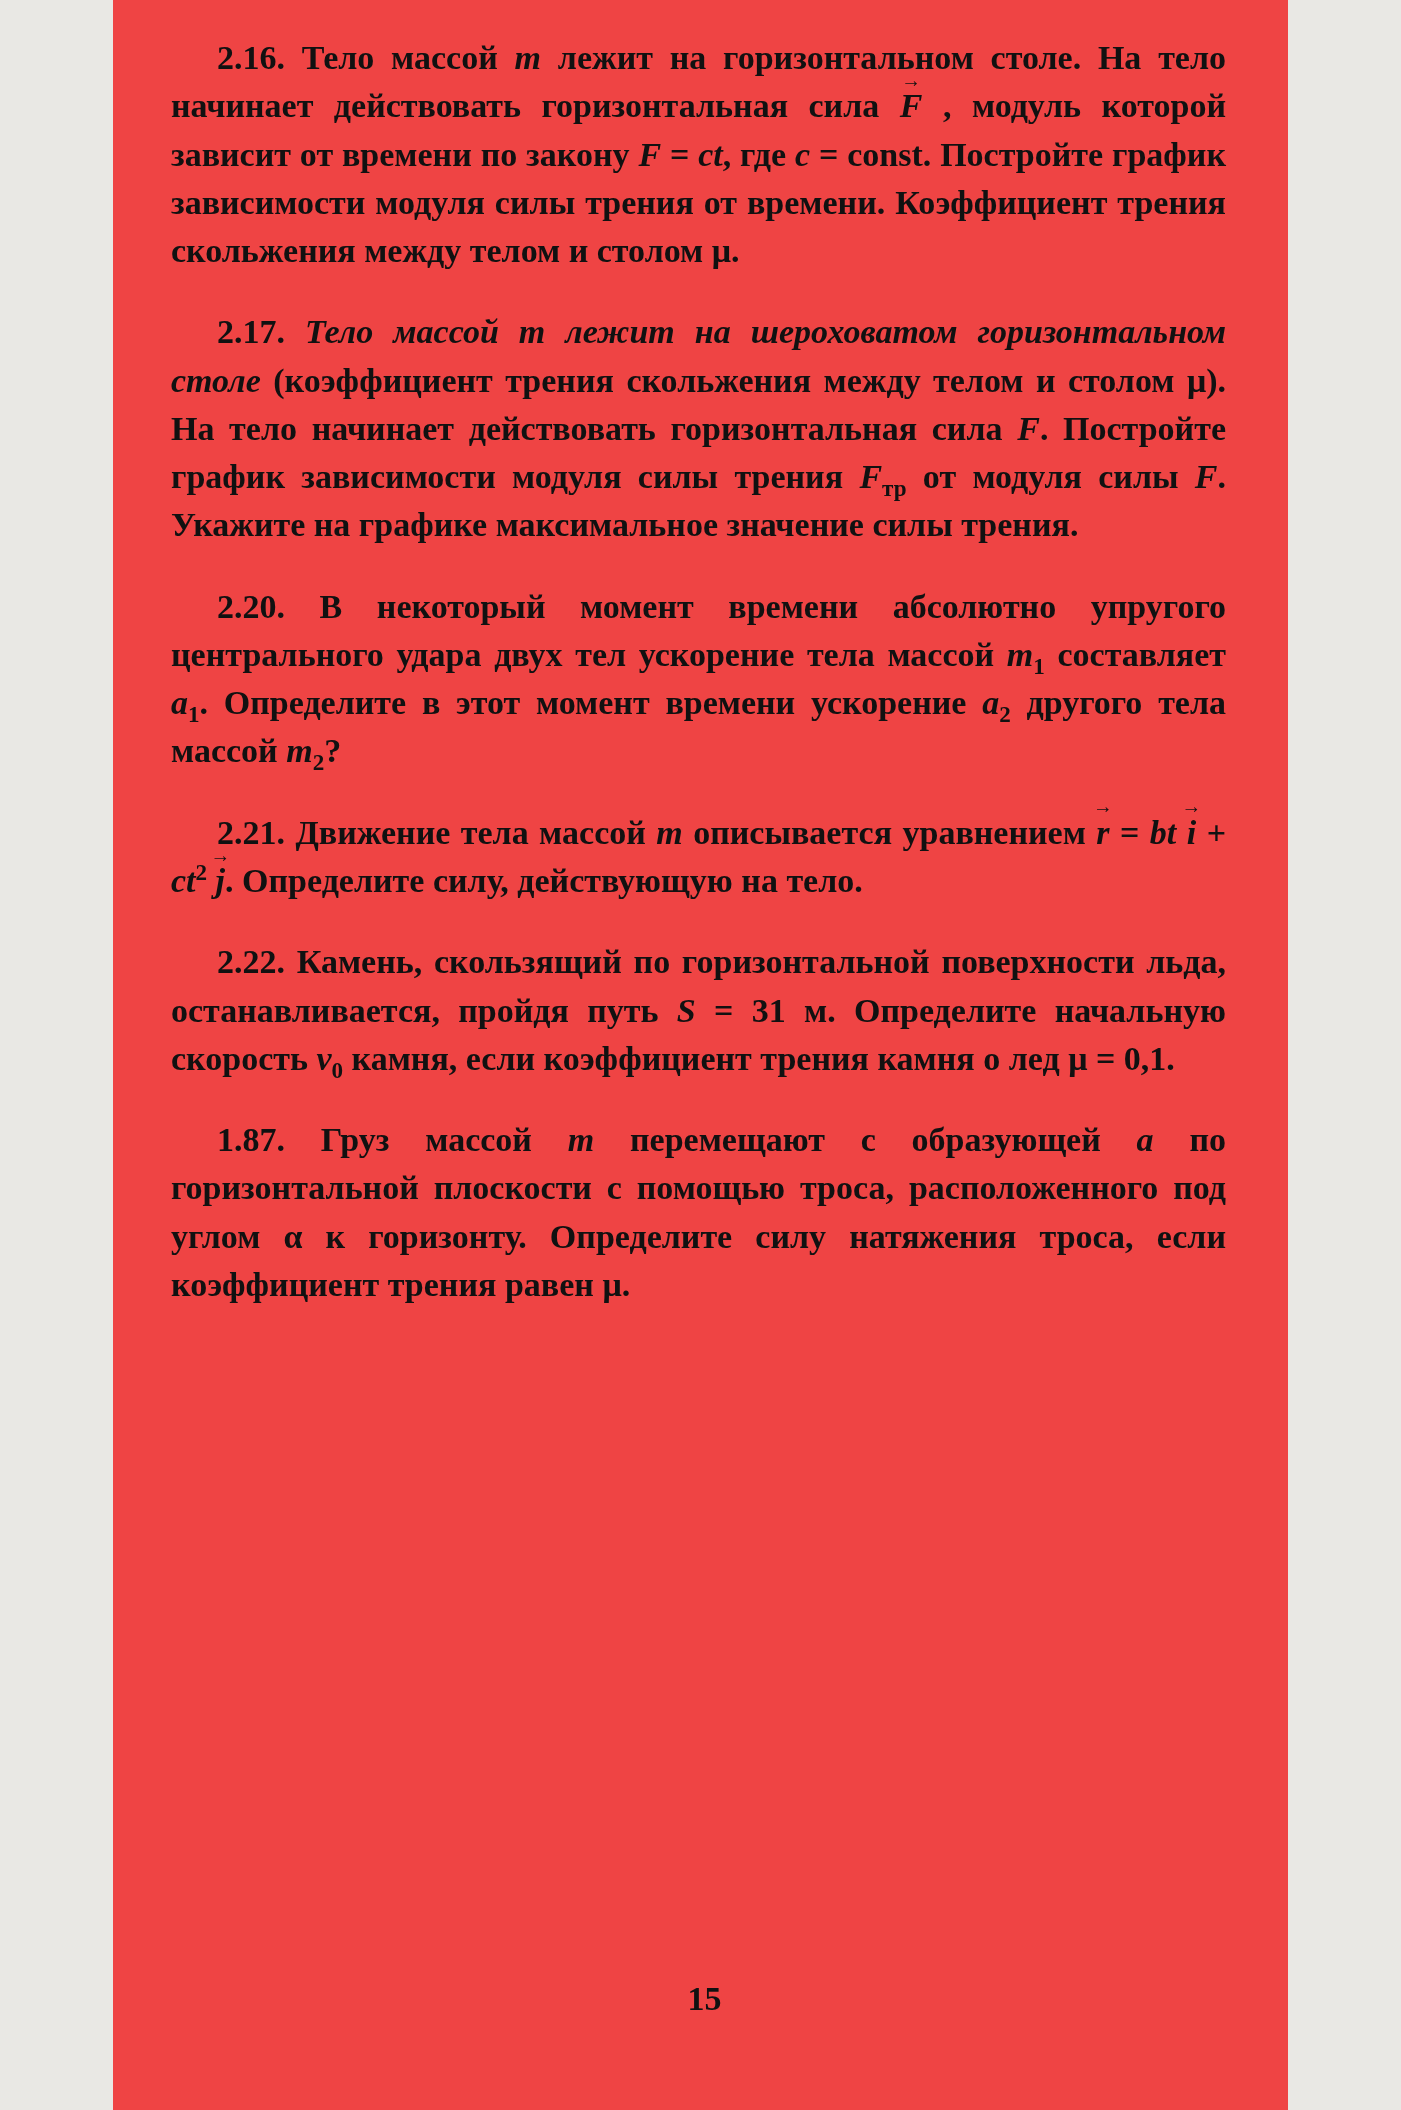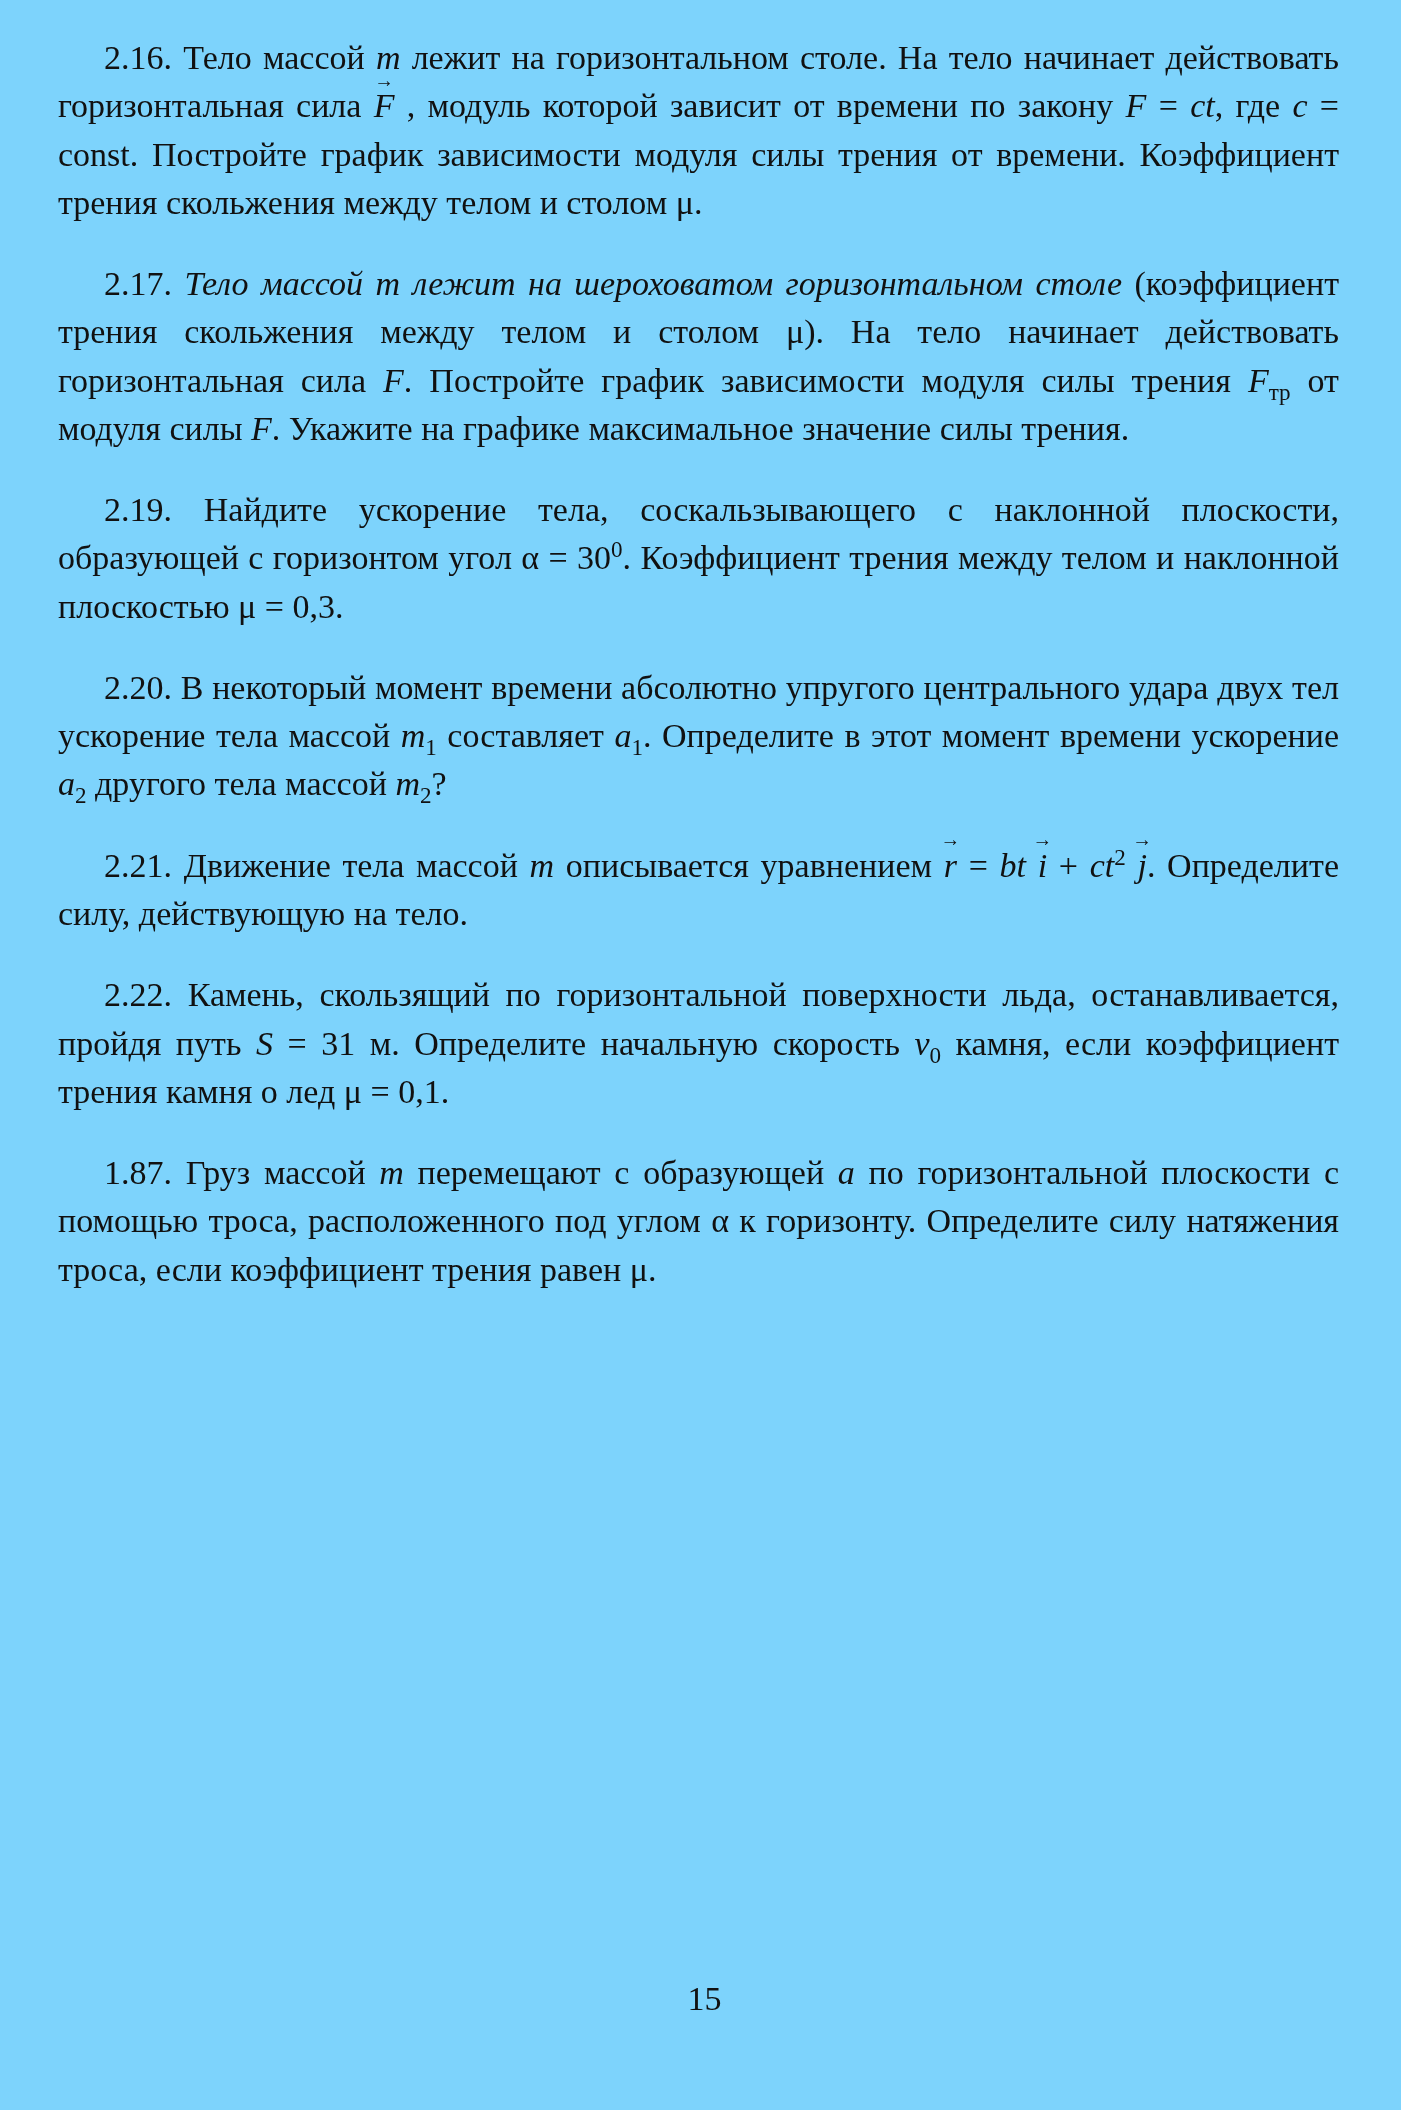--- a/index.html
+++ b/index.html
@@ -2,29 +2,30 @@
 <html lang="ru"><head>
 <meta charset="utf-8">
 <style>
   html, body {
     margin: 0;
     padding: 0;
     background: #e9e8e4;
   }
   .page {
     position: relative;
-    width: 1401px;
+    width: 1175px;
     height: 2110px;
     margin: 0 auto;
-    background: #7dd3fc;
+    background: #ef4444;
     color: #111;
     font-family: "Liberation Serif", "DejaVu Serif", serif;
     box-sizing: border-box;
     padding: 34px 62px 0 58px;
     overflow: hidden;
+    font-weight: bold;
   }
   .text-column {
     width: 100%;
   }
   p.problem {
     margin: 0 0 33px 0;
     font-size: 34px;
     line-height: 1.42;
     text-align: justify;
     text-indent: 46px;
@@ -67,20 +68,19 @@
     padding-left: 8px;
   }
 </style>
 </head>
 <body>
 
 <div class="page">
   <div class="text-column" id="problems-column">
       <p class="problem"><span class="run">2.16. Тело массой </span><span class="run it">m</span><span class="run"> лежит на горизонтальном столе. На тело начинает действовать горизонтальная сила </span><span class="run it vec">F</span><span class="run"> , модуль которой зависит от времени по закону </span><span class="run it">F</span><span class="run"> = </span><span class="run it">ct</span><span class="run">, где </span><span class="run it">c</span><span class="run"> = const. Постройте график зависимости модуля силы трения от времени. Коэффициент трения скольжения между телом и столом μ.</span></p>
       <p class="problem"><span class="run">2.17. </span><span class="run it">Тело массой m лежит на шероховатом горизонтальном столе</span><span class="run"> (коэффициент трения скольжения между телом и столом μ). На тело начинает действовать горизонтальная сила </span><span class="run it">F</span><span class="run">. Постройте график зависимости модуля силы трения </span><span class="run it">F</span><span class="run sub">тр</span><span class="run"> от модуля силы </span><span class="run it">F</span><span class="run">. Укажите на графике максимальное значение силы трения.</span></p>
-      <p class="problem"><span class="run">2.19. Найдите ускорение тела, соскальзывающего с наклонной плоскости, образующей с горизонтом угол α = 30</span><span class="run sup">0</span><span class="run">. Коэффициент трения между телом и наклонной плоскостью μ = 0,3.</span></p>
       <p class="problem"><span class="run">2.20. В некоторый момент времени абсолютно упругого центрального удара двух тел ускорение тела массой </span><span class="run it">m</span><span class="run sub">1</span><span class="run"> составляет </span><span class="run it">a</span><span class="run sub">1</span><span class="run">. Определите в этот момент времени ускорение </span><span class="run it">a</span><span class="run sub">2</span><span class="run"> другого тела массой </span><span class="run it">m</span><span class="run sub">2</span><span class="run">?</span></p>
       <p class="problem"><span class="run">2.21. Движение тела массой </span><span class="run it">m</span><span class="run"> описывается уравнением </span><span class="run it vec">r</span><span class="run"> = </span><span class="run it">bt</span><span class="run"> </span><span class="run it vec">i</span><span class="run"> + </span><span class="run it">ct</span><span class="run sup">2</span><span class="run"> </span><span class="run it vec">j</span><span class="run">. Определите силу, действующую на тело.</span></p>
       <p class="problem"><span class="run">2.22. Камень, скользящий по горизонтальной поверхности льда, останавливается, пройдя путь </span><span class="run it">S</span><span class="run"> = 31 м. Определите начальную скорость </span><span class="run it">v</span><span class="run sub">0</span><span class="run"> камня, если коэффициент трения камня о лед μ = 0,1.</span></p>
       <p class="problem"><span class="run">1.87. Груз массой </span><span class="run it">m</span><span class="run"> перемещают с образующей </span><span class="run it">a</span><span class="run"> по горизонтальной плоскости с помощью троса, расположенного под углом α к горизонту. Определите силу натяжения троса, если коэффициент трения равен μ.</span></p>
     </div>
   <div class="page-number">15</div>
 </div>
 
 </body></html>

